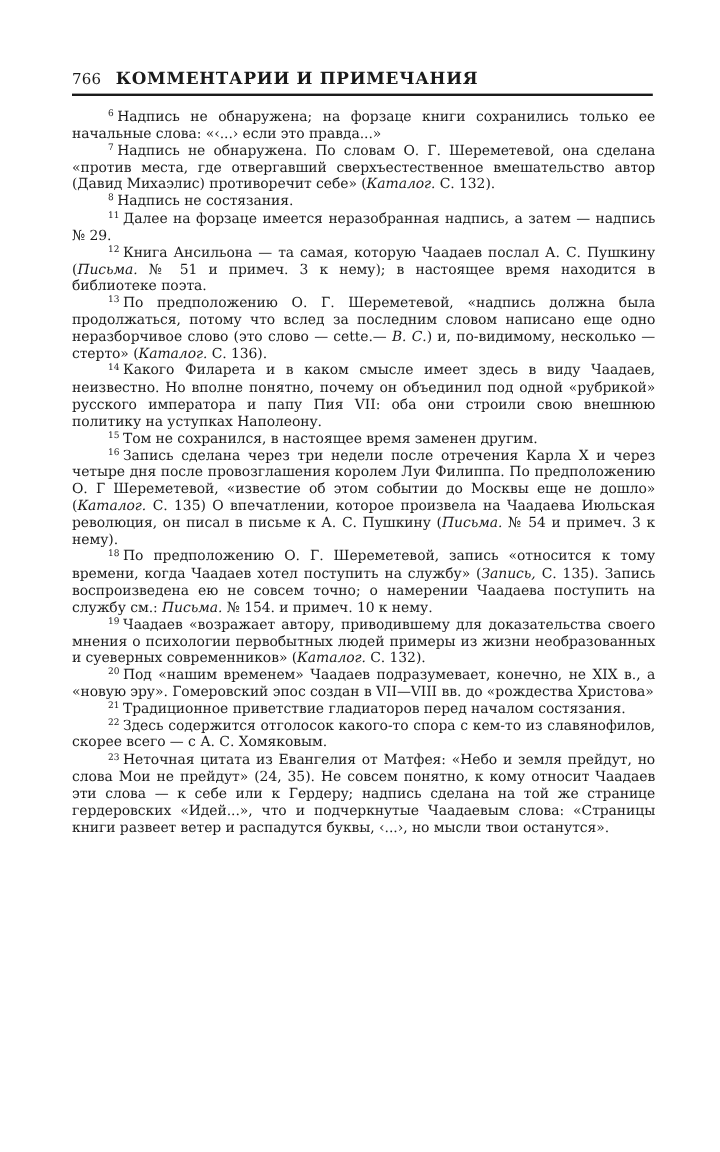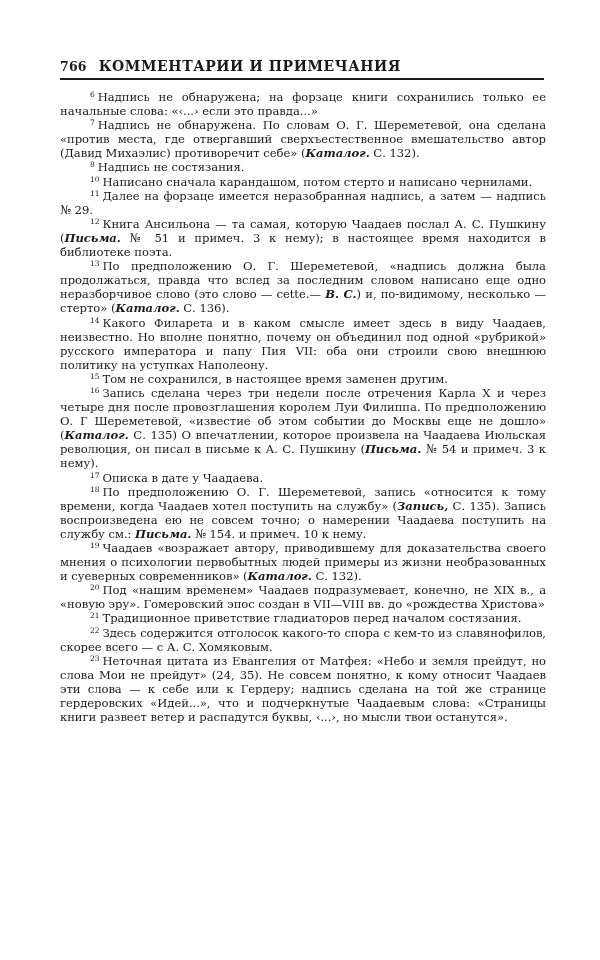--- a/index.html
+++ b/index.html
@@ -8,60 +8,58 @@
     position: absolute; left: 60px; top: 58px; width: 486px;
     font-family: "DejaVu Serif", "Liberation Serif", serif;
     color: #1a1a1a;
   }
   .running-head {
     display: flex; align-items: baseline;
     font-family: "DejaVu Serif", serif;
     font-size: 12.5px; font-weight: bold; letter-spacing: 0.2px;
     height: 18px;
   }
-  .running-head .folio { margin-right: 12px; font-weight: bold; }
+  .running-head .folio { margin-right: 12px; font-weight: normal; }
   .running-head .title { letter-spacing: 0.6px; font-size: 14px; }
   .rule {
     margin-top: 2px; height: 0; border-top: 2.5px solid #1a1a1a;
     width: 484px;
   }
   .notes { margin-top: 10px; }
   .note {
     font-size: 11.6px; line-height: 14.1px;
     text-align: justify; text-indent: 30px;
     margin: 0; hyphens: manual;
     letter-spacing: -0.05px;
   }
   .note sup {
     font-size: 7.5px; line-height: 0; vertical-align: 4px; margin-right: 3px;
   }
-  .note i { font-style: italic; font-weight: bold; }
+  .note i { font-style: italic; }
 </style>
 </head>
 <body>
 
 <div class="page">
   <div class="running-head">
     <span class="folio">766</span>
     <span class="title">КОММЕНТАРИИ И ПРИМЕЧАНИЯ</span>
   </div>
   <div class="rule"></div>
 
   <div class="notes" id="notes">
       <p class="note"><sup>6</sup><span>Надпись не обнаружена; на форзаце книги сохранились только ее начальные слова: «‹...› если это правда...»</span></p>
       <p class="note"><sup>7</sup><span>Надпись не обнаружена. По словам О. Г. Шереметевой, она сделана «против места, где отвергавший сверхъестественное вмешательство автор (Давид Михаэлис) противоречит себе» (</span><i>Каталог.</i><span> С. 132).</span></p>
       <p class="note"><sup>8</sup><span>Надпись не состязания.</span></p>
-      <p class="note"><sup>10</sup><span>Написано сначала карандашом, потом стерто и написано чернилами.</span></p>
       <p class="note"><sup>11</sup><span>Далее на форзаце имеется неразобранная надпись, а затем — надпись № 29.</span></p>
       <p class="note"><sup>12</sup><span>Книга Ансильона — та самая, которую Чаадаев послал А. С. Пушкину (</span><i>Письма.</i><span> № 51 и примеч. 3 к нему); в настоящее время находится в библиотеке поэта.</span></p>
-      <p class="note"><sup>13</sup><span>По предположению О. Г. Шереметевой, «надпись должна была продолжаться, правда что вслед за последним словом написано еще одно неразборчивое слово (это слово — cette.— </span><i>В. С.</i><span>) и, по-видимому, несколько — стерто» (</span><i>Каталог.</i><span> С. 136).</span></p>
+      <p class="note"><sup>13</sup><span>По предположению О. Г. Шереметевой, «надпись должна была продолжаться, потому что вслед за последним словом написано еще одно неразборчивое слово (это слово — cette.— </span><i>В. С.</i><span>) и, по-видимому, несколько — стерто» (</span><i>Каталог.</i><span> С. 136).</span></p>
       <p class="note"><sup>14</sup><span>Какого Филарета и в каком смысле имеет здесь в виду Чаадаев, неизвестно. Но вполне понятно, почему он объединил под одной «рубрикой» русского императора и папу Пия VII: оба они строили свою внешнюю политику на уступках Наполеону.</span></p>
       <p class="note"><sup>15</sup><span>Том не сохранился, в настоящее время заменен другим.</span></p>
       <p class="note"><sup>16</sup><span>Запись сделана через три недели после отречения Карла X и через четыре дня после провозглашения королем Луи Филиппа. По предположению О. Г Шереметевой, «известие об этом событии до Москвы еще не дошло» (</span><i>Каталог.</i><span> С. 135) О впечатлении, которое произвела на Чаадаева Июльская революция, он писал в письме к А. С. Пушкину (</span><i>Письма.</i><span> № 54 и примеч. 3 к нему).</span></p>
-      <p class="note"><sup>17</sup><span>Описка в дате у Чаадаева.</span></p>
       <p class="note"><sup>18</sup><span>По предположению О. Г. Шереметевой, запись «относится к тому времени, когда Чаадаев хотел поступить на службу» (</span><i>Запись,</i><span> С. 135). Запись воспроизведена ею не совсем точно; о намерении Чаадаева поступить на службу см.: </span><i>Письма.</i><span> № 154. и примеч. 10 к нему.</span></p>
       <p class="note"><sup>19</sup><span>Чаадаев «возражает автору, приводившему для доказательства своего мнения о психологии первобытных людей примеры из жизни необразованных и суеверных современников» (</span><i>Каталог.</i><span> С. 132).</span></p>
       <p class="note"><sup>20</sup><span>Под «нашим временем» Чаадаев подразумевает, конечно, не XIX в., а «новую эру». Гомеровский эпос создан в VII—VIII вв. до «рождества Христова»</span></p>
       <p class="note"><sup>21</sup><span>Традиционное приветствие гладиаторов перед началом состязания.</span></p>
       <p class="note"><sup>22</sup><span>Здесь содержится отголосок какого-то спора с кем-то из славянофилов, скорее всего — с А. С. Хомяковым.</span></p>
       <p class="note"><sup>23</sup><span>Неточная цитата из Евангелия от Матфея: «Небо и земля прейдут, но слова Мои не прейдут» (24, 35). Не совсем понятно, к кому относит Чаадаев эти слова — к себе или к Гердеру; надпись сделана на той же странице гердеровских «Идей...», что и подчеркнутые Чаадаевым слова: «Страницы книги развеет ветер и распадутся буквы, ‹...›, но мысли твои останутся».</span></p>
     </div>
 </div>
 
 </body></html>

